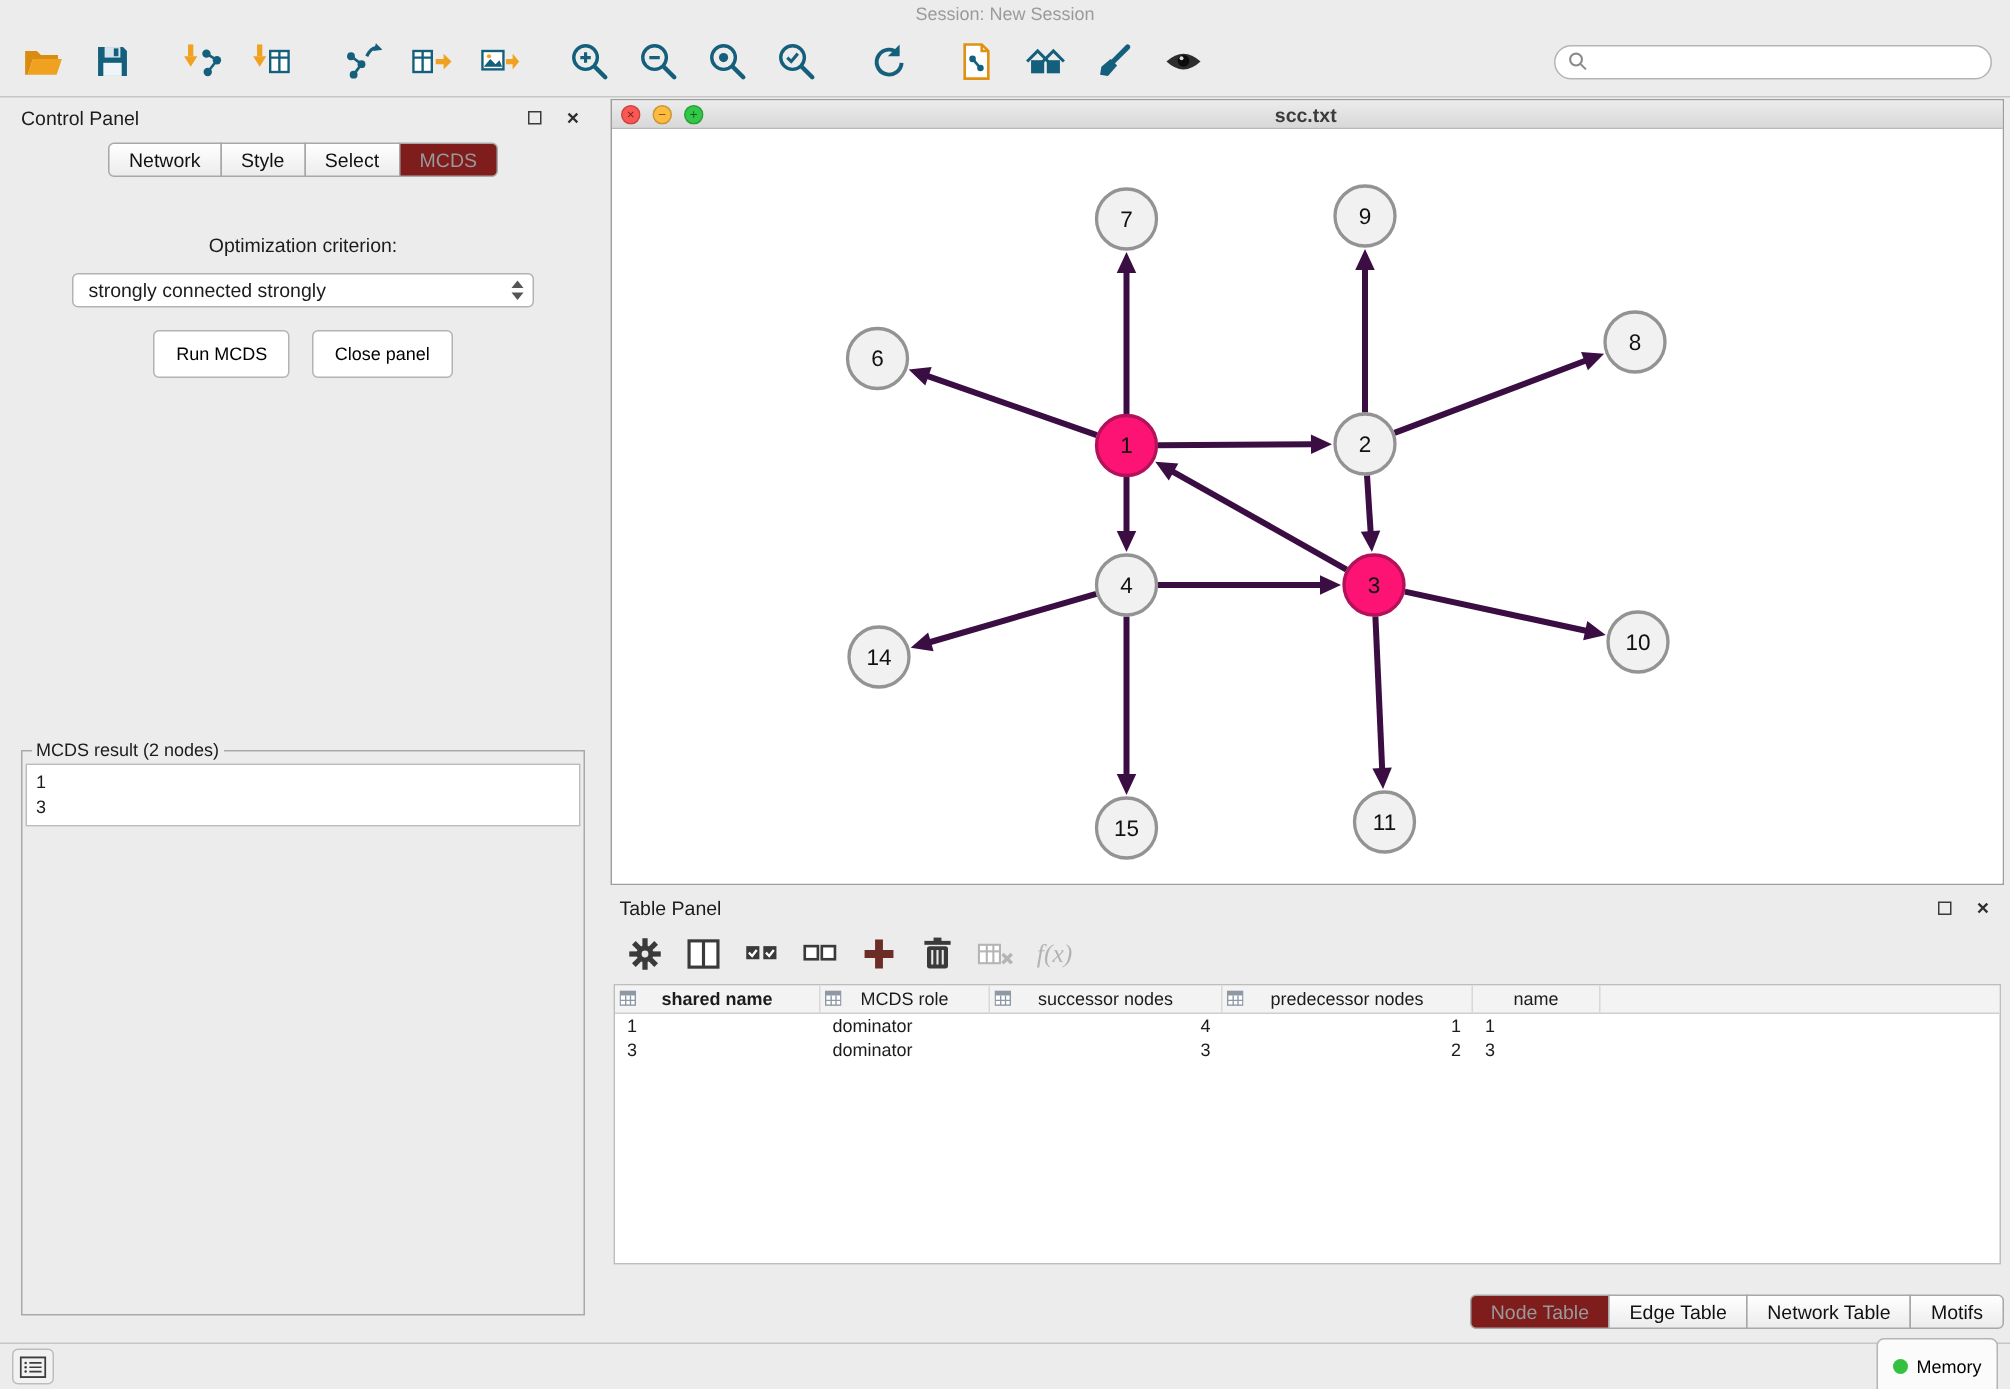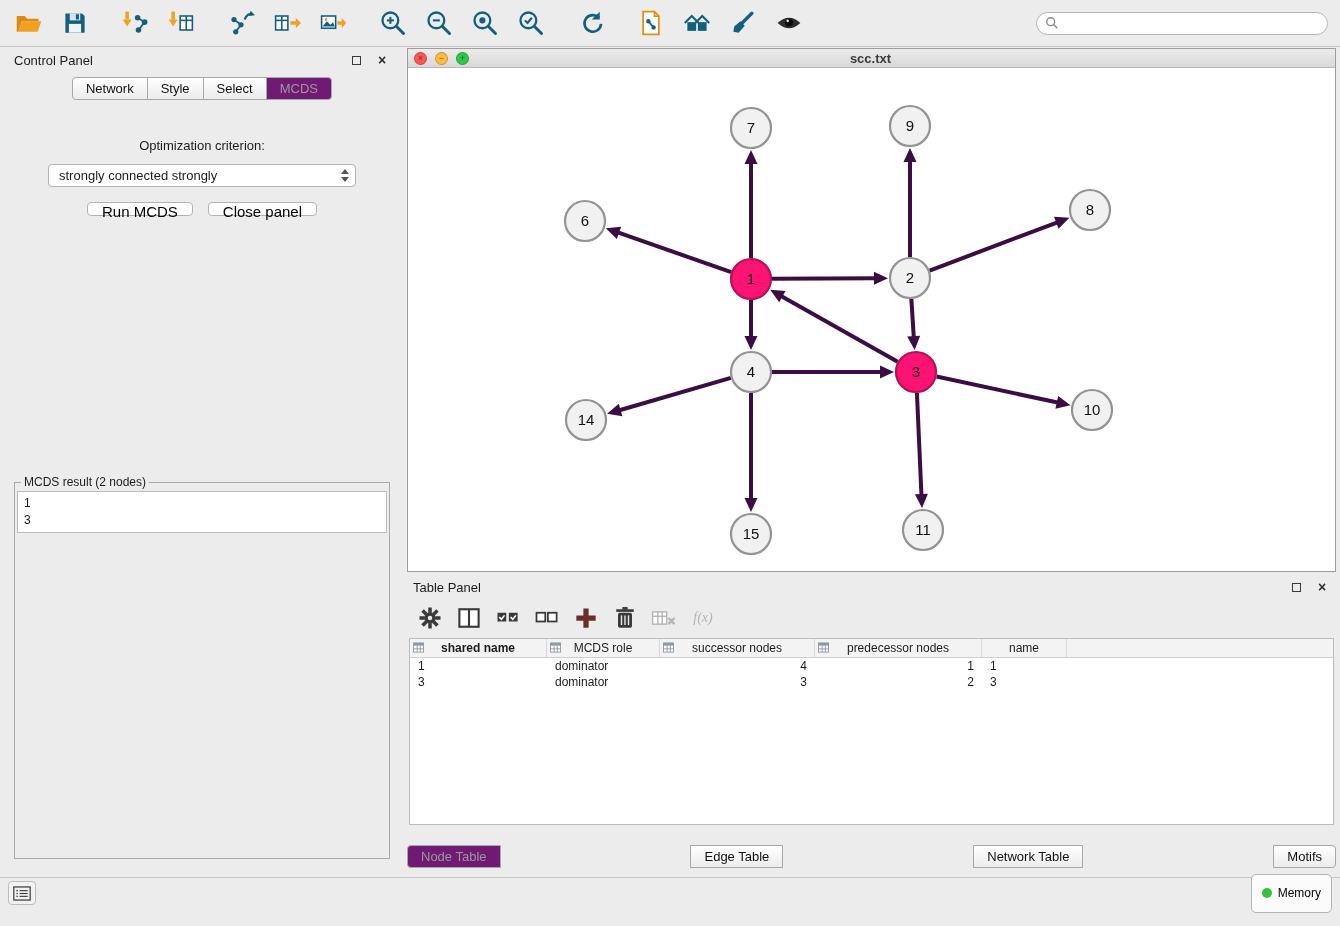--- a/index.html
+++ b/index.html
@@ -20,66 +20,69 @@
 
   .control-panel{width:388px;margin:2px 0 0 8px;height:822px;display:flex;flex-direction:column}
   .panel-header{height:22px;display:flex;align-items:center;padding:0 6px;gap:10px}
   .ph-title{flex:1;font-size:13px}
   .win-icon{display:inline-flex;align-items:center;justify-content:center;width:16px;height:16px;cursor:pointer;color:#2e2e2e;font-weight:bold;font-size:14px}
   .float-glyph{width:9px;height:9px;border:1.5px solid #3a3a3a;display:inline-block}
   .cp-tabs{display:flex;justify-content:center;margin-top:6px}
   .seg-tab{font-size:13px;padding:3px 13px;background:linear-gradient(#ffffff,#ececec);border:1px solid #a8a8a8;margin-left:-1px;cursor:pointer;color:#111}
   .seg-tab:first-child{border-radius:4px 0 0 4px;margin-left:0}
   .seg-tab:last-child{border-radius:0 4px 4px 0}
-  .seg-tab.active{background:#701a75;color:#999}
+  .seg-tab.active{background:#7f1d1d;color:#999}
   .cp-body{flex:1;display:flex;flex-direction:column;padding:0 6px}
   .opt-label{text-align:center;margin-top:38px}
   .dropdown{margin:11px auto 0;width:308px;height:23px;background:#fff;border:1px solid #b3b3b3;border-radius:4px;display:flex;align-items:center;padding-left:10px;cursor:pointer;position:relative;font-size:13px}
   .spin{position:absolute;right:6px;top:4px;display:flex;flex-direction:column;gap:3px}
   .spin i{display:block;width:0;height:0;border-left:4px solid transparent;border-right:4px solid transparent}
   .spin .up{border-bottom:5px solid #555}
   .spin .dn{border-top:5px solid #555}
   .btn-row{display:flex;justify-content:center;gap:15px;margin-top:15px}
-  .btn{height:14px;padding:0 14px;background:#fff;border:1px solid #b3b3b3;border-radius:4px;font-size:15px;cursor:pointer}
+  .btn{height:32px;padding:0 14px;background:#fff;border:1px solid #b3b3b3;border-radius:4px;font-size:12px;cursor:pointer}
   .spacer{flex:1}
   fieldset.result-box{border:1px solid #a9a9a9;margin:0 0 12px;height:384px;padding:2px;display:flex}
   fieldset.result-box legend{font-size:12px;padding:0 3px;margin-left:4px}
   .result-inner{flex:1;background:#fff;border:1px solid #bcbcbc;padding:3px 6px;font-size:12px;line-height:17px;overflow:auto}
 
   .right-col{flex:1;margin:1px 4px 0 11px;display:flex;flex-direction:column;height:826px}
   .net-window{height:524px;border:1px solid #9d9d9d;background:#fff;display:flex;flex-direction:column}
   .net-titlebar{height:19px;background:linear-gradient(#ececec,#d8d8d8);border-bottom:1px solid #b8b8b8;display:flex;align-items:center;position:relative;padding:0 6px;flex:none}
   .traffic{display:flex;gap:8px;z-index:2}
   .tl{width:13px;height:13px;border-radius:50%;font-size:9px;line-height:11px;text-align:center;color:rgba(0,0,0,.55);cursor:pointer;border:1px solid rgba(0,0,0,.2)}
   .net-title{position:absolute;left:0;right:2px;text-align:center;font-weight:bold;font-size:13px;color:#3c3c3c;pointer-events:none}
   .net-canvas{flex:1;background:#fff;overflow:hidden}
 
   .table-panel{margin-top:4px;flex:1;display:flex;flex-direction:column}
   .tp-toolbar{height:40px;display:flex;align-items:center;padding-left:8px;gap:9px}
   .tp-btn{background:none;border:none;width:30px;height:30px;display:flex;align-items:center;justify-content:center;cursor:pointer}
-  .fx-glyph{font-family:"Liberation Serif",serif;font-style:italic;font-size:14px;color:#b3b3b3}
+  .fx-glyph{font-family:"Liberation Serif",serif;font-style:italic;font-size:17px;color:#b3b3b3}
   .tp-table{margin:0 2px;background:#fff;border:1px solid #bdbdbd;flex:1;overflow:hidden;display:flex;flex-direction:column}
   .tp-head{display:flex;height:19px;background:#f3f3f3;border-bottom:1px solid #cfcfcf;flex:none}
   .th{position:relative;display:flex;align-items:center;justify-content:center;font-size:12px;border-right:1px solid #d8d8d8;cursor:pointer}
   .th-icon{position:absolute;left:3px;top:3px;line-height:0}
   .tp-rows{flex:1}
   .tr{display:flex;height:16px;align-items:center;cursor:default}
   .td{font-size:12px;padding:0 8px;white-space:nowrap;overflow:hidden}
-  .tp-tabs{display:flex;justify-content:space-between;margin:20px 0 6px}
+  .tp-tabs{display:flex;justify-content:flex-end;margin:20px 0 6px}
 
   .statusbar{height:31px;border-top:1px solid #c6c6c6;display:flex;align-items:center;padding:0 8px}
   .sb-left{width:28px;height:24px;background:#f2f2f2;border:1px solid #bdbdbd;border-radius:4px;display:flex;align-items:center;justify-content:center;cursor:pointer}
   .sb-mem{margin-left:auto;height:39px;display:flex;align-items:center;gap:6px;background:#fbfbfb;border:1px solid #b5b5b5;border-radius:5px;padding:0 10px;font-size:12px;cursor:pointer}
   .dot{width:10px;height:10px;border-radius:50%;display:inline-block;background:#35c13f}
 </style>
 </head>
 <body>
 
 <div class="app">
 
+  <div class="titlebar">
+    <span>Session: New Session</span>
+  </div>
 
   <div class="toolbar">
     <div style="display:flex">
         <div class="tb-group">
           <button class="tb-btn">
             <svg viewBox="0 0 32 32" width="28" height="28">
               <path d="M2 26V8h9l3 3h13v3H8l-4 12z" fill="#d98c10"></path>
               <path d="M8 14h22l-4 12H4z" fill="#efa11f"></path>
             </svg>
           </button>

